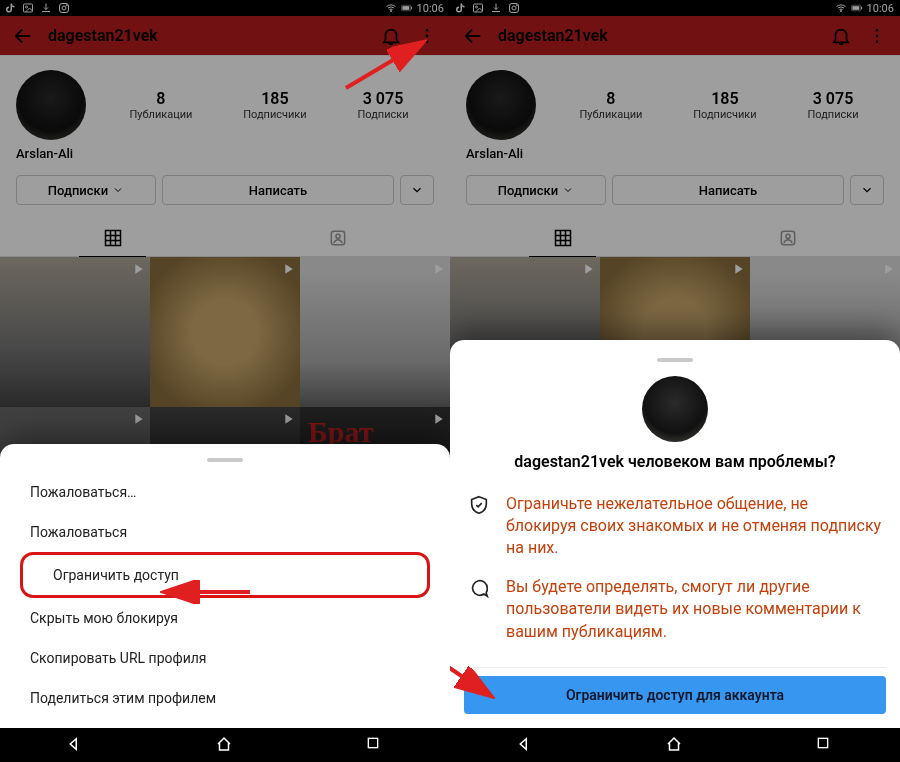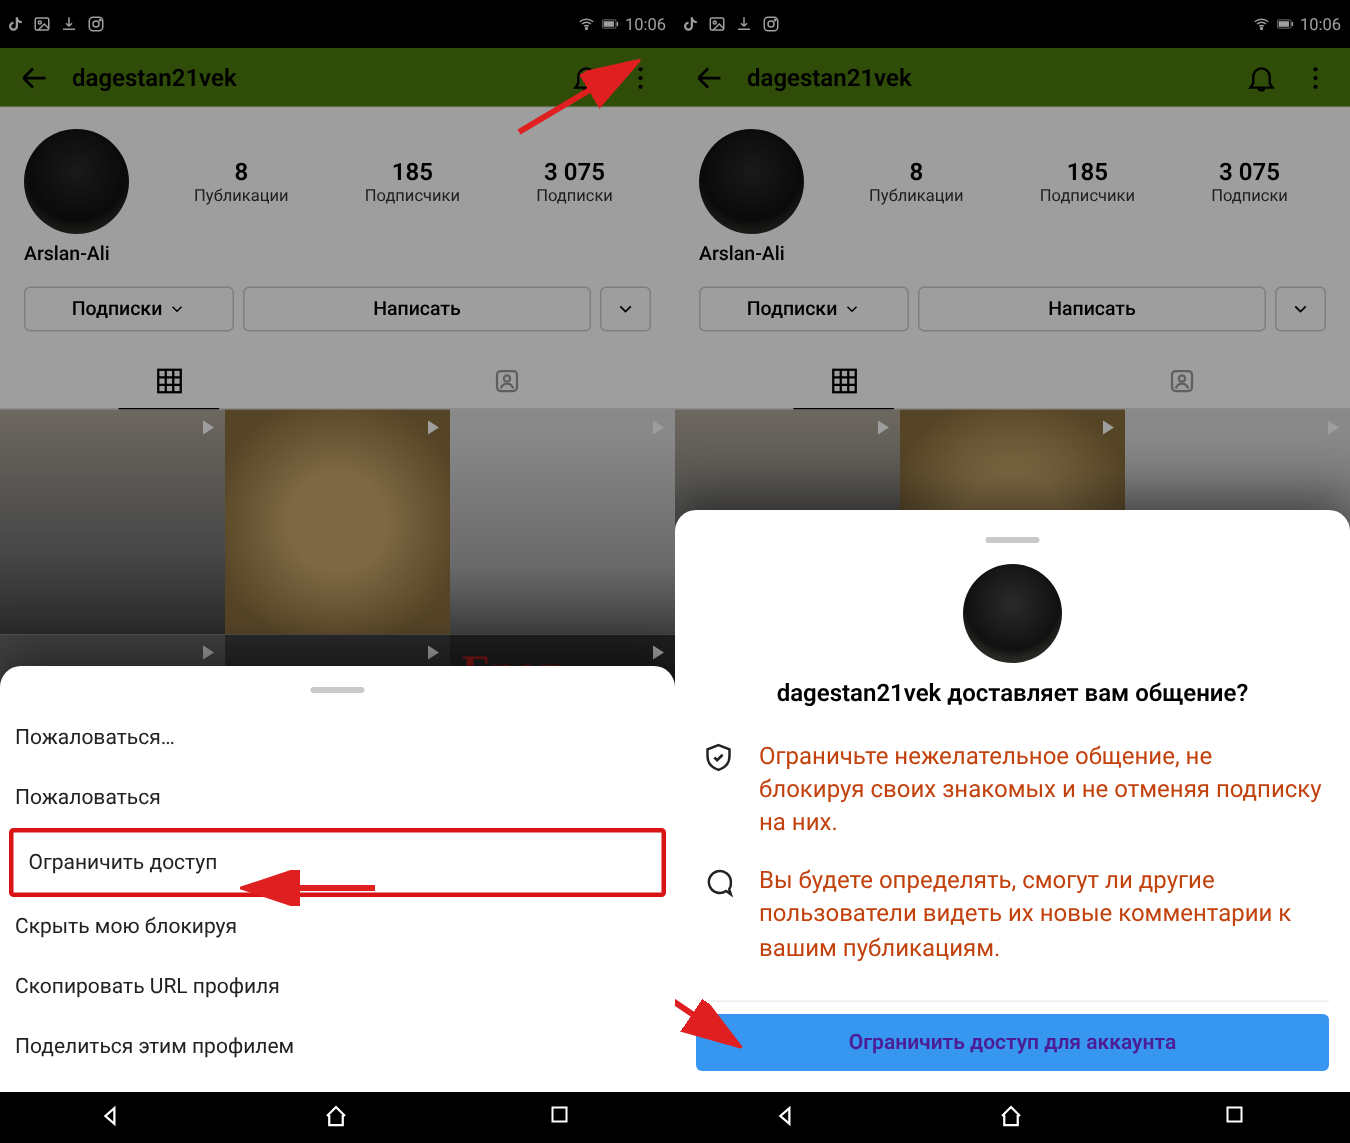--- a/index.html
+++ b/index.html
@@ -15,37 +15,37 @@
   .phone {
     flex: 0 0 450px;
     height: 762px;
     position: relative;
     background: #fff;
     overflow: hidden;
   }
 
   
   .statusbar {
-    height: 32px;
+    height: 16px;
     background: #000;
     color: #fff;
     font-size: 11px;
     display: flex;
     justify-content: space-between;
     align-items: center;
     padding: 0 6px 0 4px;
   }
   .status-left, .status-right { display: flex; align-items: center; gap: 6px; }
   .status-right { gap: 4px; }
   .sicon { width: 12px; height: 12px; display: inline-flex; align-items: center; justify-content: center; }
 
   
   .topbar {
     height: 40px;
-    background: #4d7c0f;
+    background: #b91c1c;
     display: flex;
     align-items: center;
     padding: 0 12px;
     gap: 14px;
     border-bottom: 1px solid #eee;
   }
   .topbar .title { font-weight: 600; font-size: 16px; flex: 1; }
   .icon { width: 22px; height: 22px; display: inline-flex; align-items: center; justify-content: center; }
 
   
@@ -105,35 +105,35 @@
   
   .sheet {
     position: absolute; left: 0; right: 0; bottom: 34px;
     background: #fff; border-radius: 14px 14px 0 0;
     box-shadow: 0 -10px 30px rgba(0,0,0,.4);
     padding: 10px 0;
   }
   .grabber { width: 36px; height: 4px; background: #c9c9c9; border-radius: 3px; margin: 4px auto 10px; }
   .menu-items { display:flex; flex-direction:column; }
   .menu-item {
-    padding: 12px 10px; font-size: 14px; color: #222;
-  }
-
-  
-  .hl { border: 3px solid #d81414; border-radius: 3px; margin: 0 6px; }
+    padding: 12px 30px; font-size: 14px; color: #222;
+  }
+
+  
+  .hl { border: 3px solid #d81414; border-radius: 13px; margin: 0 20px; }
 
   
   .sheet.confirm { padding: 14px 0 14px; }
   .confirm-title { text-align:center; font-weight:600; font-size:16px; padding: 10px 20px 14px; }
   .info-rows { padding: 0 18px 8px; }
   .info-row { display:flex; gap:14px; padding: 8px 0; align-items: flex-start; }
   .info-row .ic { flex:0 0 24px; color:#222; margin-top:1px;}
   .info-row .tx { flex:1; font-size:16px; color:#c2410c; line-height:1.4; }
   .cta {
-    margin: 6px 14px 0; height: 38px; background:#3797f0; color:#4c1d95;
+    margin: 6px 14px 0; height: 38px; background:#3797f0; color:#0f172a;
     border-radius:4px; display:flex; align-items:center; justify-content:center;
     font-size:14px; font-weight:600;
   }
   .divider { height:1px; background:#eee; margin: 8px 14px; }
 
   
   .navbar {
     position:absolute; bottom:0; left:0; right:0; height:34px;
     background:#000; display:flex; justify-content:space-around; align-items:center; color:#fff;
   }
@@ -487,21 +487,21 @@
         </div>
     </div>
 
     <div class="dim"></div>
 
     <div class="sheet confirm" style="bottom:34px;">
       <div class="grabber"></div>
       <div style="text-align:center; padding-top:4px;">
         <div class="avatar sm"></div>
       </div>
-      <div class="confirm-title">dagestan21vek доставляет вам общение?</div>
+      <div class="confirm-title">dagestan21vek человеком вам проблемы?</div>
       <div class="info-rows">
         <div class="info-row">
           <span class="ic"><svg viewBox="0 0 24 24" width="22" height="22" fill="none" stroke="#222" stroke-width="1.8">
                 <path d="M12 3l8 3v5c0 5-3.5 8.5-8 10-4.5-1.5-8-5-8-10V6z"></path>
                 <path d="M9 12l2 2 4-4"></path>
               </svg></span>
           <span class="tx">Ограничьте нежелательное общение, не блокируя своих знакомых и не отменяя подписку на них.</span>
         </div>
         <div class="info-row">
           <span class="ic"><svg viewBox="0 0 24 24" width="22" height="22" fill="none" stroke="#222" stroke-width="1.8">

